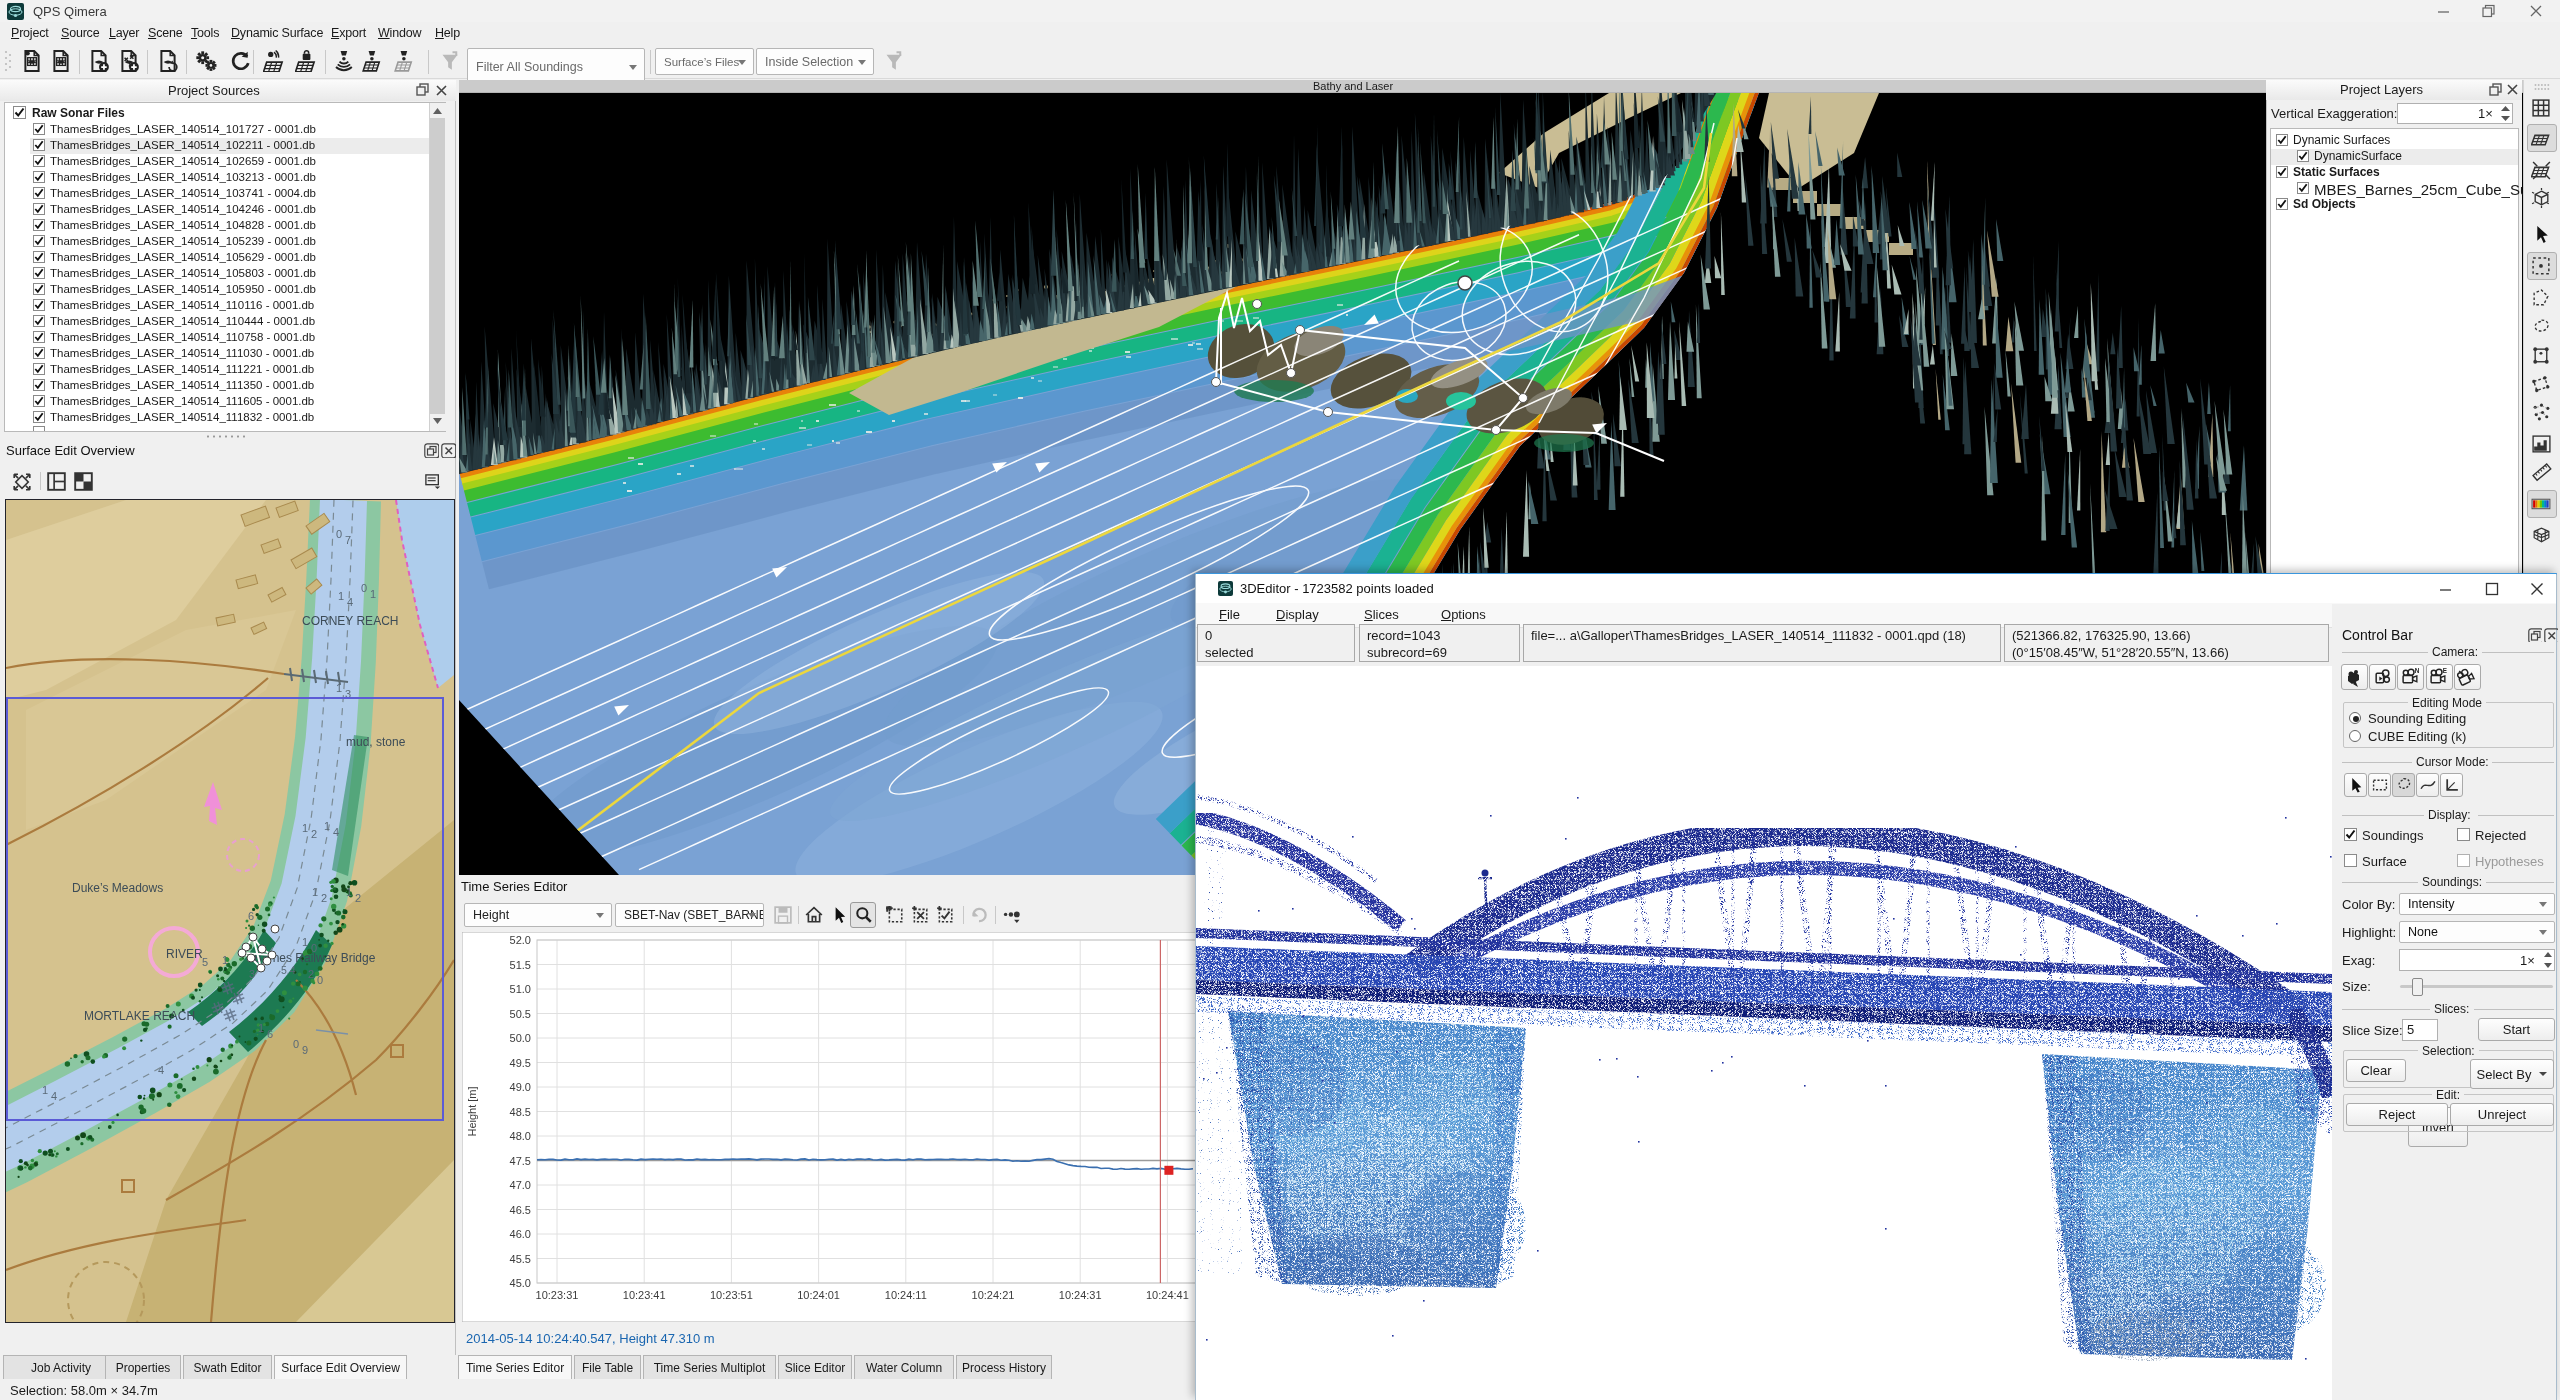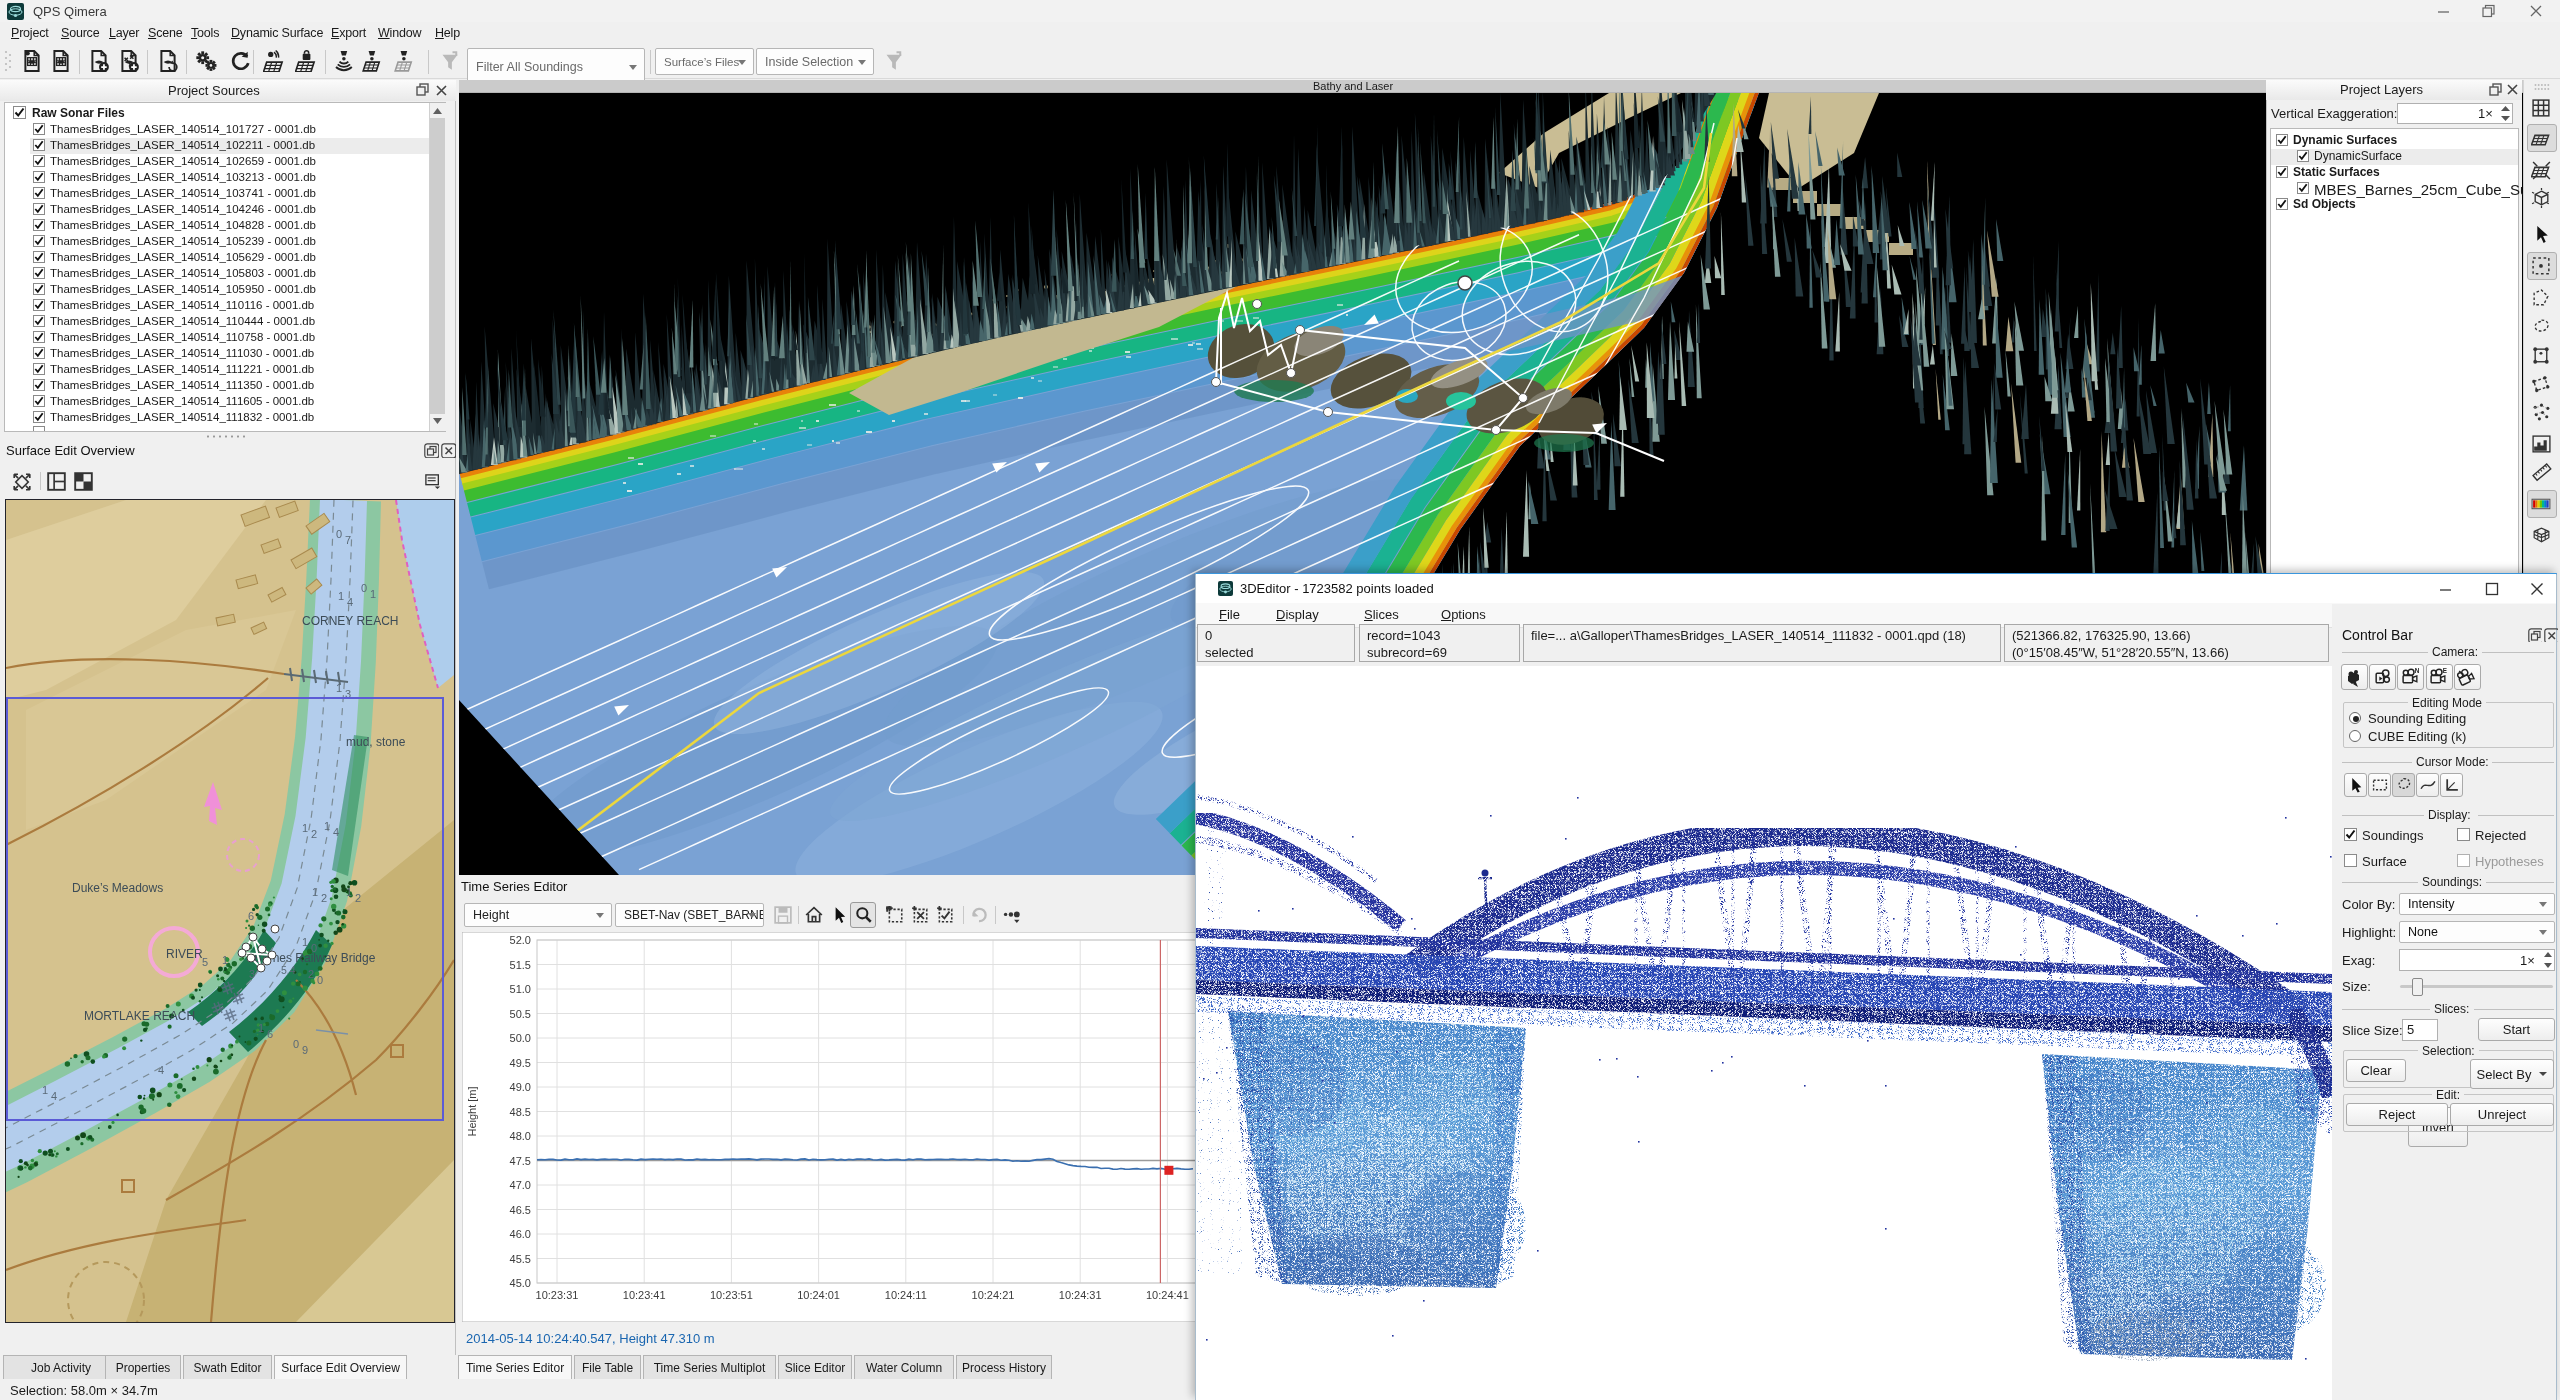--- a/index.html
+++ b/index.html
@@ -1535,21 +1535,21 @@
 <div class="txt" style="left:50px;top:155px;font-size:11.5px;color:#1a1a1a">ThamesBridges_LASER_140514_102659 - 0001.db</div>
 <span class="cb" style="left:33px;top:171px;width:12px;height:12px"></span>
 <svg class="abs" style="left:33px;top:171px" width="12" height="12" viewBox="0 0 13 13">
     <path d="M2.5 6.5 L5.2 9.5 L10.5 2.5" stroke="#111" stroke-width="2" fill="none"></path>
   </svg>
 <div class="txt" style="left:50px;top:171px;font-size:11.5px;color:#1a1a1a">ThamesBridges_LASER_140514_103213 - 0001.db</div>
 <span class="cb" style="left:33px;top:187px;width:12px;height:12px"></span>
 <svg class="abs" style="left:33px;top:187px" width="12" height="12" viewBox="0 0 13 13">
     <path d="M2.5 6.5 L5.2 9.5 L10.5 2.5" stroke="#111" stroke-width="2" fill="none"></path>
   </svg>
-<div class="txt" style="left:50px;top:187px;font-size:11.5px;color:#1a1a1a">ThamesBridges_LASER_140514_103741 - 0001.db</div>
+<div class="txt" style="left:50px;top:187px;font-size:11.5px;color:#1a1a1a">ThamesBridges_LASER_140514_103741 - 0004.db</div>
 <span class="cb" style="left:33px;top:203px;width:12px;height:12px"></span>
 <svg class="abs" style="left:33px;top:203px" width="12" height="12" viewBox="0 0 13 13">
     <path d="M2.5 6.5 L5.2 9.5 L10.5 2.5" stroke="#111" stroke-width="2" fill="none"></path>
   </svg>
 <div class="txt" style="left:50px;top:203px;font-size:11.5px;color:#1a1a1a">ThamesBridges_LASER_140514_104246 - 0001.db</div>
 <span class="cb" style="left:33px;top:219px;width:12px;height:12px"></span>
 <svg class="abs" style="left:33px;top:219px" width="12" height="12" viewBox="0 0 13 13">
     <path d="M2.5 6.5 L5.2 9.5 L10.5 2.5" stroke="#111" stroke-width="2" fill="none"></path>
   </svg>
 <div class="txt" style="left:50px;top:219px;font-size:11.5px;color:#1a1a1a">ThamesBridges_LASER_140514_104828 - 0001.db</div>
@@ -2034,21 +2034,21 @@
 <svg class="abs" style="left:2500px;top:105px" width="11" height="17" viewBox="0 0 11 17">
     <polygon points="5.5,1 10,6 1,6" fill="#555"></polygon>
     <polygon points="5.5,16 10,11 1,11" fill="#555"></polygon>
   </svg>
 <div class="abs" style="left:2270px;top:128px;width:249px;height:446px;background:#fff;border:1px solid #b9b9b9"></div>
 <div class="abs" style="left:2271px;top:149px;width:247px;height:16px;background:#ececec"></div>
 <span class="cb" style="left:2276px;top:134px;width:12px;height:12px"></span>
 <svg class="abs" style="left:2276px;top:134px" width="12" height="12" viewBox="0 0 13 13">
     <path d="M2.5 6.5 L5.2 9.5 L10.5 2.5" stroke="#111" stroke-width="2" fill="none"></path>
   </svg>
-<div class="txt" style="left:2293px;top:133px;font-size:12px;font-weight:bold">Dynamic Surfaces</div>
+<div class="txt" style="left:2293px;top:133px;font-size:12px;font-weight:normal">Dynamic Surfaces</div>
 <span class="cb" style="left:2297px;top:150px;width:12px;height:12px"></span>
 <svg class="abs" style="left:2297px;top:150px" width="12" height="12" viewBox="0 0 13 13">
     <path d="M2.5 6.5 L5.2 9.5 L10.5 2.5" stroke="#111" stroke-width="2" fill="none"></path>
   </svg>
 <div class="txt" style="left:2314px;top:149px;font-size:12px;font-weight:normal">DynamicSurface</div>
 <span class="cb" style="left:2276px;top:166px;width:12px;height:12px"></span>
 <svg class="abs" style="left:2276px;top:166px" width="12" height="12" viewBox="0 0 13 13">
     <path d="M2.5 6.5 L5.2 9.5 L10.5 2.5" stroke="#111" stroke-width="2" fill="none"></path>
   </svg>
 <div class="txt" style="left:2293px;top:165px;font-size:12px;font-weight:bold">Static Surfaces</div>

